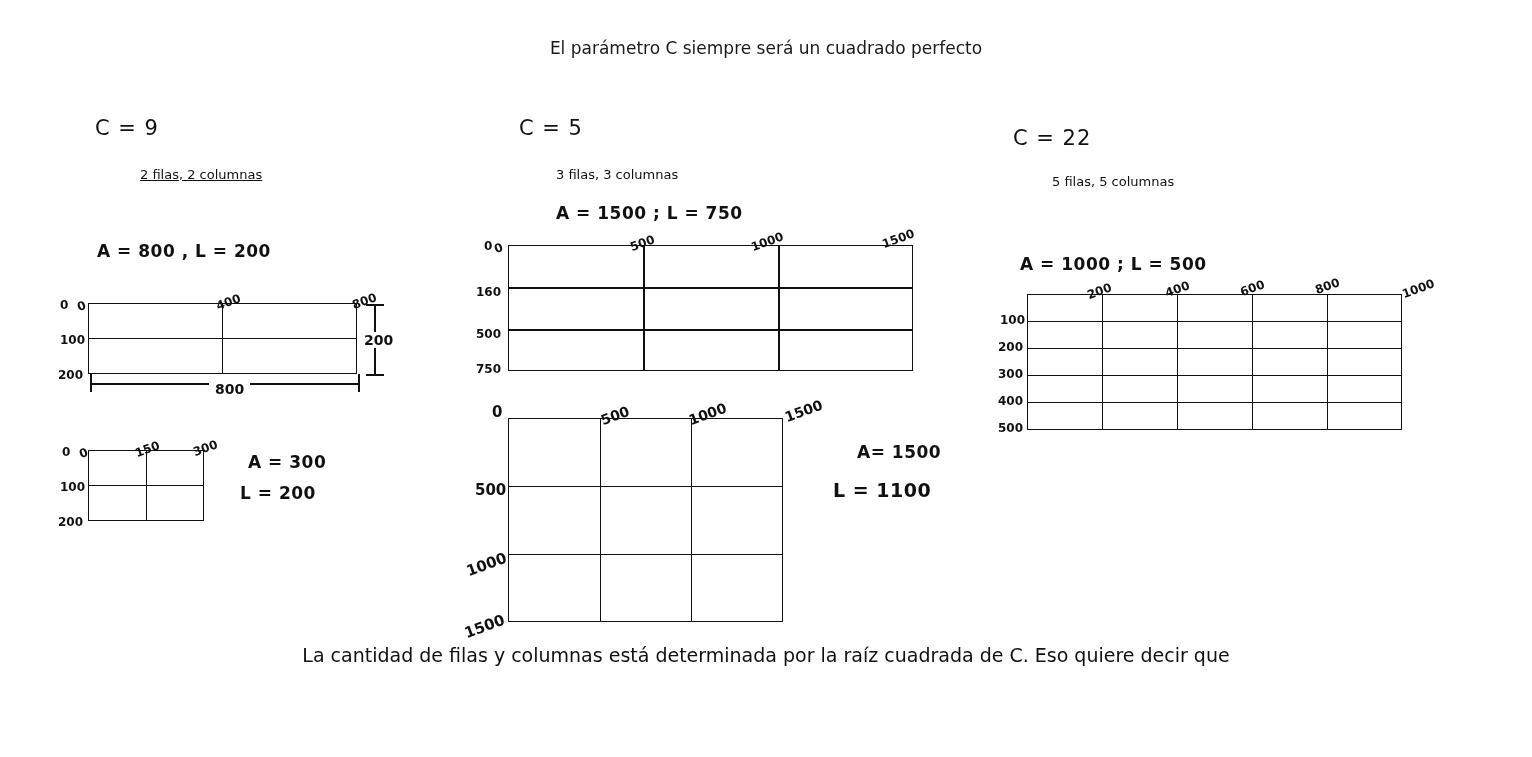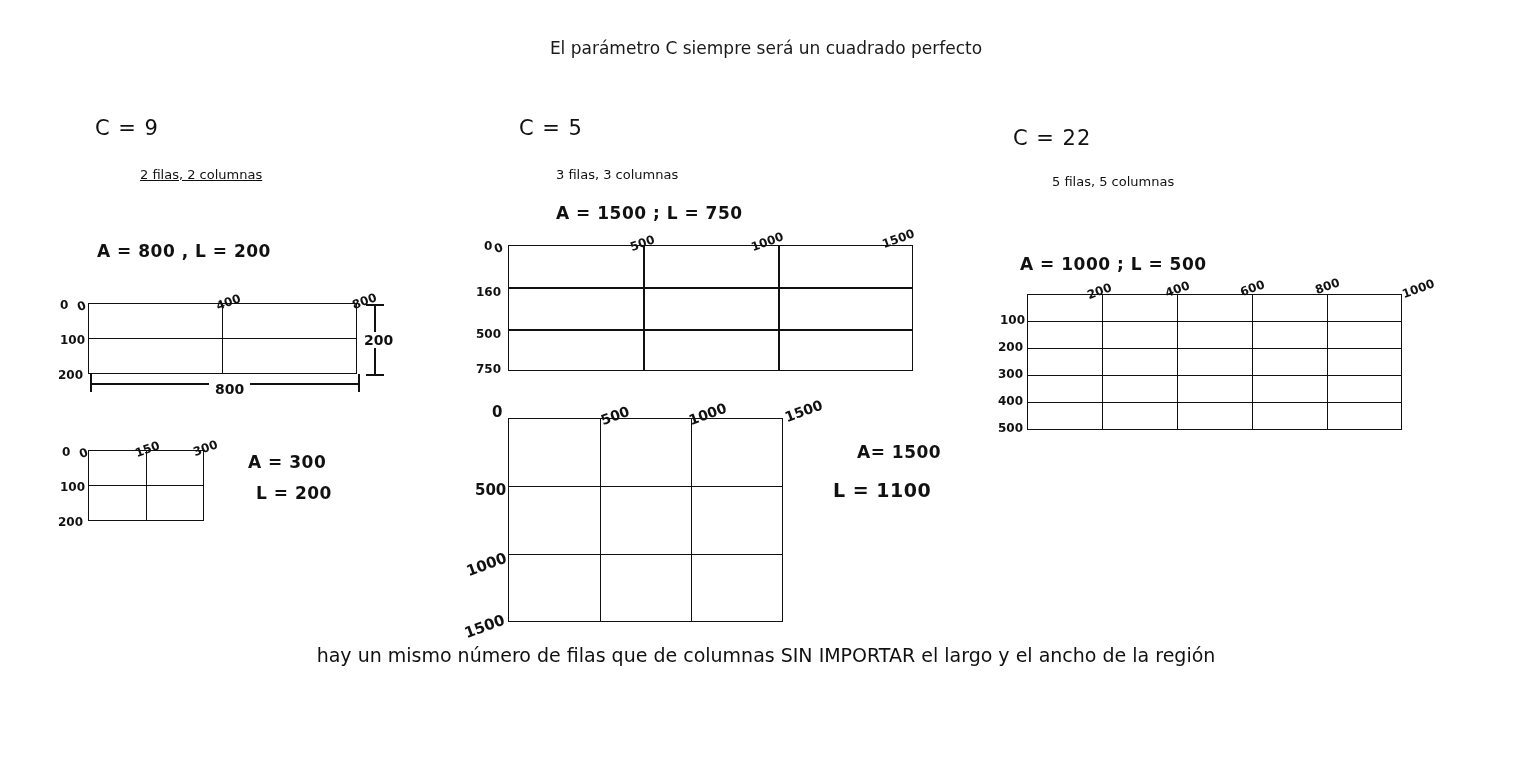--- a/index.html
+++ b/index.html
@@ -108,21 +108,21 @@
   <div class="gline" style="left:58px; top:0; width:1.2px; height:71px;"></div>
   <div class="gline" style="left:0; top:35px; width:116px; height:1.2px;"></div>
 </div>
 <div class="abs tick rot" style="left:82px; top:447px;">0</div>
 <div class="abs tick rot" style="left:138px; top:446px;">150</div>
 <div class="abs tick rot" style="left:196px; top:445px;">300</div>
 <div class="abs tick" style="left:62px; top:445px;">0</div>
 <div class="abs tick" style="left:60px; top:480px;">100</div>
 <div class="abs tick" style="left:58px; top:515px;">200</div>
 <div class="abs eq-label" style="left:240px; top:452px;margin-left:8px;">A = 300</div>
-<div class="abs eq-label" style="left:256px; top:483px;">L = 200</div>
+<div class="abs eq-label" style="left:240px; top:483px;">L = 200</div>
 
 <div class="abs c-label" style="left:519px; top:116px;">C = 5</div>
 <div class="abs sub-label" style="left:556px; top:167px;">3 filas, 3 columnas</div>
 <div class="abs eq-label" style="left:556px; top:203px;">A = 1500 ;  L = 750</div>
 
 <div class="grid" style="left:508px; top:245px; width:405px; height:126px;">
   <div class="frame"></div>
   <div class="gline" style="left:135px; top:0; width:1.6px; height:126px;"></div>
   <div class="gline" style="left:270px; top:0; width:1.6px; height:126px;"></div>
   <div class="gline" style="left:0; top:42px; width:405px; height:1.6px;"></div>
@@ -174,14 +174,14 @@
 <div class="abs tick rot" style="left:1243px; top:285px;">600</div>
 <div class="abs tick rot" style="left:1318px; top:283px;">800</div>
 <div class="abs tick rot" style="left:1405px; top:287px;">1000</div>
 <div class="abs tick" style="left:1000px; top:313px;">100</div>
 <div class="abs tick" style="left:998px; top:340px;">200</div>
 <div class="abs tick" style="left:998px; top:367px;">300</div>
 <div class="abs tick" style="left:998px; top:394px;">400</div>
 <div class="abs tick" style="left:998px; top:421px;">500</div>
 
 <div class="abs footer">
-  <div>hay un mismo número de filas que de columnas SIN IMPORTAR el largo y el ancho de la región</div>
+  <div>La cantidad de filas y columnas está determinada por la raíz cuadrada de C. Eso quiere decir que</div>
 </div>
 
 </body></html>

